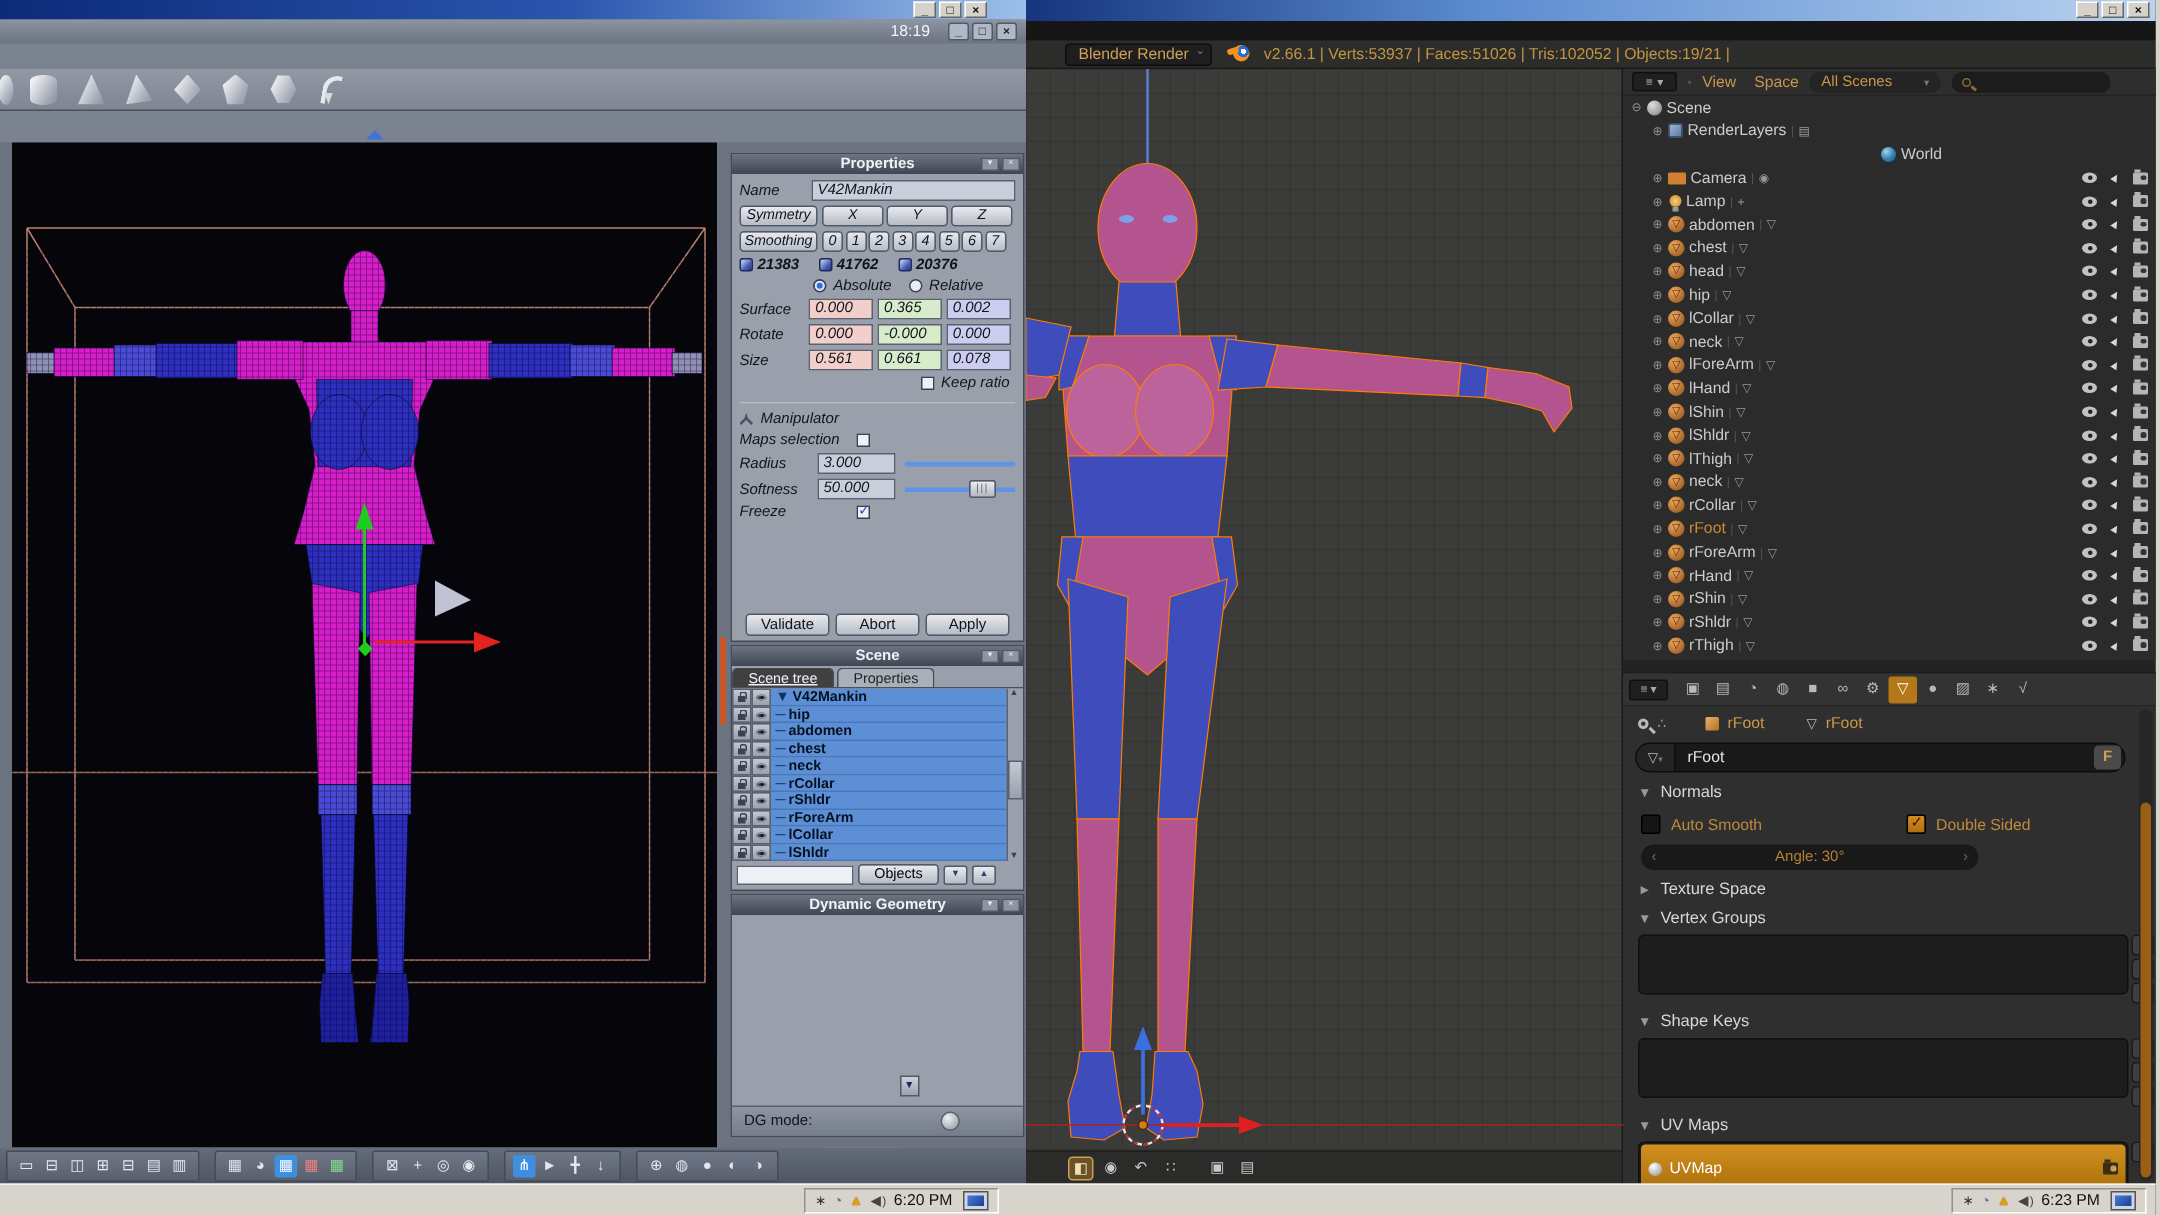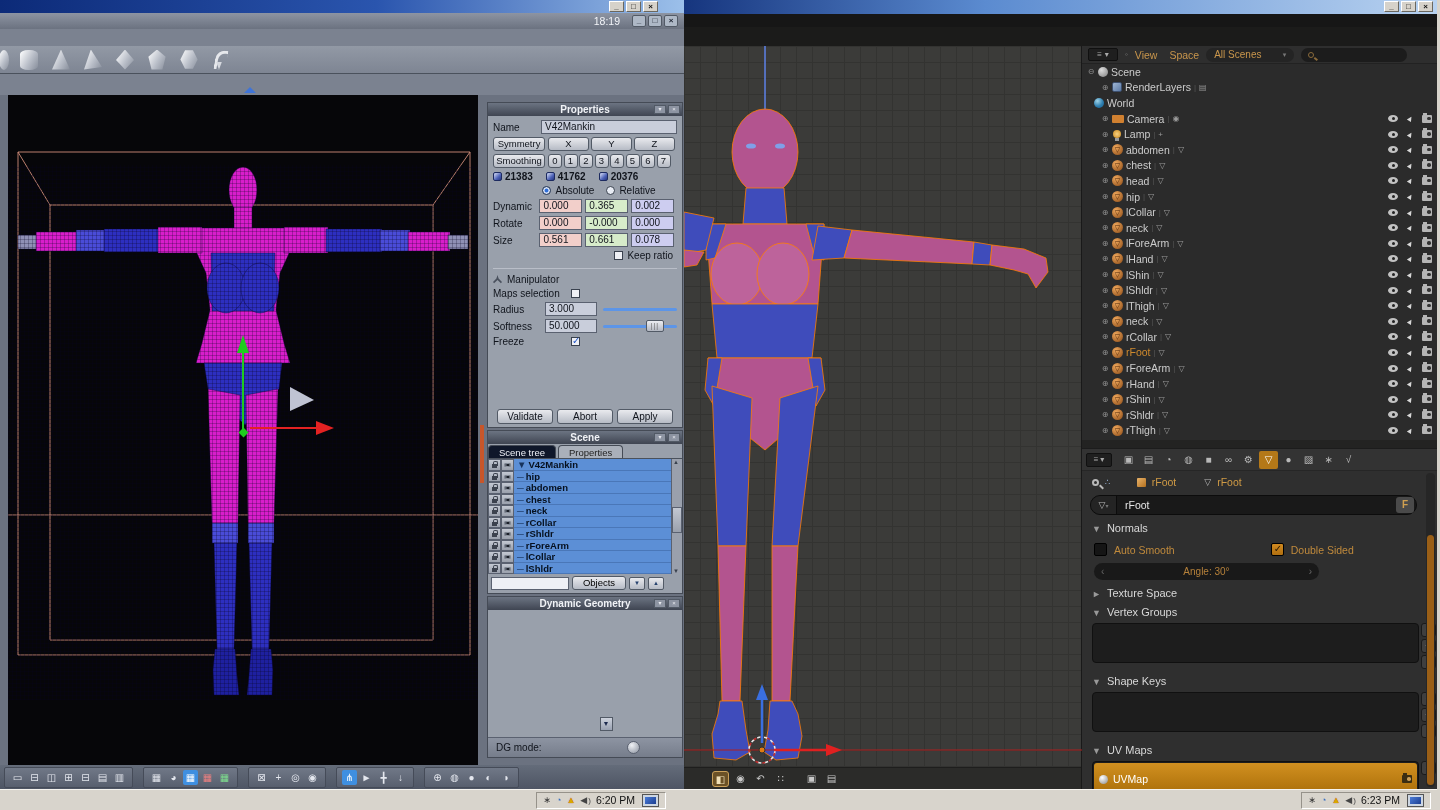--- a/index.html
+++ b/index.html
@@ -52,21 +52,21 @@
   #Lpanels { width:165px; height:100%; position:relative; }
   .panel { position:absolute; left:0; width:196px; background:#99a0ab; border:1px solid #454b56; }
   .phead { height:13px; background:linear-gradient(#6c7482,#3f4552); position:relative;
     display:flex; align-items:center; justify-content:center; }
   .phead span { color:#f0f2f6; font-size:10px; font-weight:bold; }
   .phbtns { position:absolute; right:2px; top:2px; display:flex; gap:2px; }
   .phbtn { width:12px; height:9px; background:#8d94a2; border:1px solid #525a66; color:#e8eaf0;
     font-size:6px; line-height:7px; text-align:center; }
   #PanelProps { top:7px; height:326px; }
   .pbody { padding:4px 5px 3px 5px; font-size:10px; color:#10141c; display:flex; flex-direction:column; height:311px; }
-  .prow { display:flex; align-items:center; margin-bottom:3px; }
+  .prow { display:flex; align-items:center; margin-bottom:3px;font-style:italic; }
   .plabel { width:48px; }
   .pfield { background:#c9cedb; border:1px solid #5a6170; height:14px; line-height:12px; padding:0 3px; }
   .fname { flex:1; }
   .pbtn { background:linear-gradient(#e9eaee,#b6bbc5); border:1px solid #525a66; border-radius:3px;
     text-align:center; height:14px; line-height:12px; font-size:9.5px; }
   .bsym { width:52px; margin-right:3px; }
   .baxis { flex:1; margin-right:2px; }
   .bsm { width:14px; margin-right:1.5px; }
   .cube-ic { width:9px; height:9px; border-radius:2px; margin-right:3px;
     background:linear-gradient(135deg,#aeb9e2 20%,#4d62b8 60%,#25357e); border:1px solid #1c2a60; }
@@ -87,21 +87,21 @@
   .shandle { position:absolute; top:-5px; left:58%; width:18px; height:12px;
     background:linear-gradient(#eceef2,#b2b7c1); border:1px solid #525a66; border-radius:2px;
     font-size:7px; line-height:10px; text-align:center; color:#666; letter-spacing:1px; }
   .spacer { flex:1; }
   .actions { display:flex; justify-content:space-between; padding:0 2px; }
   .actbtn { flex:1; margin:0 2px; height:15px; line-height:13px; font-size:10px; }
   #PanelScene { top:335px; height:164px; }
   .stabs { display:flex; height:15px; background:#99a0ab; border-bottom:1px solid #4a515c; padding-top:1px; }
   .stab { font-size:9.5px; padding:0 10px; border:1px solid #454b56; border-bottom:none; border-radius:4px 4px 0 0;
     line-height:13px; }
-  .stab.active { background:#0f172a; color:#f0f2f8; }
+  .stab.active { background:#404040; color:#f0f2f8;text-decoration:underline; }
   .stab.inactive { background:#aab0ba; color:#222; margin-left:2px; }
   #LsceneItems { height:115px; overflow:hidden; position:relative; background:#8d94a0; }
   .srow { display:flex; height:11.5px; align-items:stretch; }
   .sicon { width:13px; background:linear-gradient(#c3c8d2,#9aa0ac); border:1px solid #5a6170; position:relative; }
   .mlock::after { content:''; position:absolute; left:3px; top:4px; width:5px; height:4px; background:#3c424e; }
   .mlock::before { content:''; position:absolute; left:4px; top:1px; width:3px; height:4px;
     border:1px solid #3c424e; border-bottom:none; border-radius:2px 2px 0 0; }
   .meye::after { content:''; position:absolute; left:2px; top:3px; width:7px; height:4px;
     border-radius:50%; background:#3c424e; box-shadow:inset 0 0 0 1px #8d94a0; }
   .meye::before { content:''; position:absolute; left:4.5px; top:4px; width:2px; height:2px; background:#10141c; border-radius:50%; z-index:2; }
@@ -395,21 +395,21 @@
                 <span class="radio sel"></span>
                 <span>Absolute</span>
               </div>
               <div class="modeopt">
                 <span class="radio"></span>
                 <span>Relative</span>
               </div>
             </div>
           <div id="Ltransform">
               <div class="prow">
-                <span class="plabel">Dynamic</span>
+                <span class="plabel">Surface</span>
                 <div class="pfield tf cx">0.000</div>
                 <div class="pfield tf cy">0.365</div>
                 <div class="pfield tf cz">0.002</div>
               </div>
               <div class="prow">
                 <span class="plabel">Rotate</span>
                 <div class="pfield tf cx">0.000</div>
                 <div class="pfield tf cy">-0.000</div>
                 <div class="pfield tf cz">0.000</div>
               </div>
@@ -609,20 +609,25 @@
 
 <div id="screenR">
   <div class="ttl">
     <div class="winbtns" id="RtitleBtns" style="right:4px;">
         <div class="winbtn">_</div>
         <div class="winbtn">□</div>
         <div class="winbtn">×</div>
       </div>
   </div>
   <div class="bstrip"></div>
+  <div class="bheader">
+    <div class="engine">Blender Render</div>
+    <div class="blogo"></div>
+    <span class="bstats">v2.66.1 | Verts:53937 | Faces:51026 | Tris:102052 | Objects:19/21 |</span>
+  </div>
 
   <div id="Bmain">
     <div id="Bviewport">
       <svg width="398" height="721" viewBox="0 0 398 721">
         <line x1="81" y1="0" x2="81" y2="64" stroke="#5f83e8" stroke-width="1.5"></line>
         <g stroke="#ff7d00" stroke-width="0.8">
           <ellipse cx="81" cy="106" rx="33" ry="43" fill="#b3548f"></ellipse>
           <ellipse cx="67" cy="100" rx="5" ry="2.6" fill="#7fa0e8" stroke="none"></ellipse>
           <ellipse cx="96" cy="100" rx="5" ry="2.6" fill="#7fa0e8" stroke="none"></ellipse>
           <path d="M62 142 L100 142 L103 178 L59 178 Z" fill="#3f4cbb"></path>
@@ -696,21 +701,21 @@
               <span class="ic-scene"></span>
               <span class="lbl">Scene</span>
             </div>
             <div class="bo-row" style="padding-left: 18px;">
               <span class="exp">⊕</span>
               <span class="ic-rl"></span>
               <span class="lbl">RenderLayers</span>
               <span class="pipe">|</span>
               <span class="extra">▤</span>
             </div>
-            <div class="bo-row" style="">
+            <div class="bo-row" style="padding-left: 18px; justify-content: center;">
               <span class="exp"></span>
               <span class="ic-world"></span>
               <span class="lbl">World</span>
             </div>
             <div class="bo-row" style="padding-left: 18px;">
               <span class="exp">⊕</span>
               <span class="ic-camera"></span>
               <span class="lbl">Camera</span>
               <span class="pipe">|</span>
               <span class="extra">◉</span>

